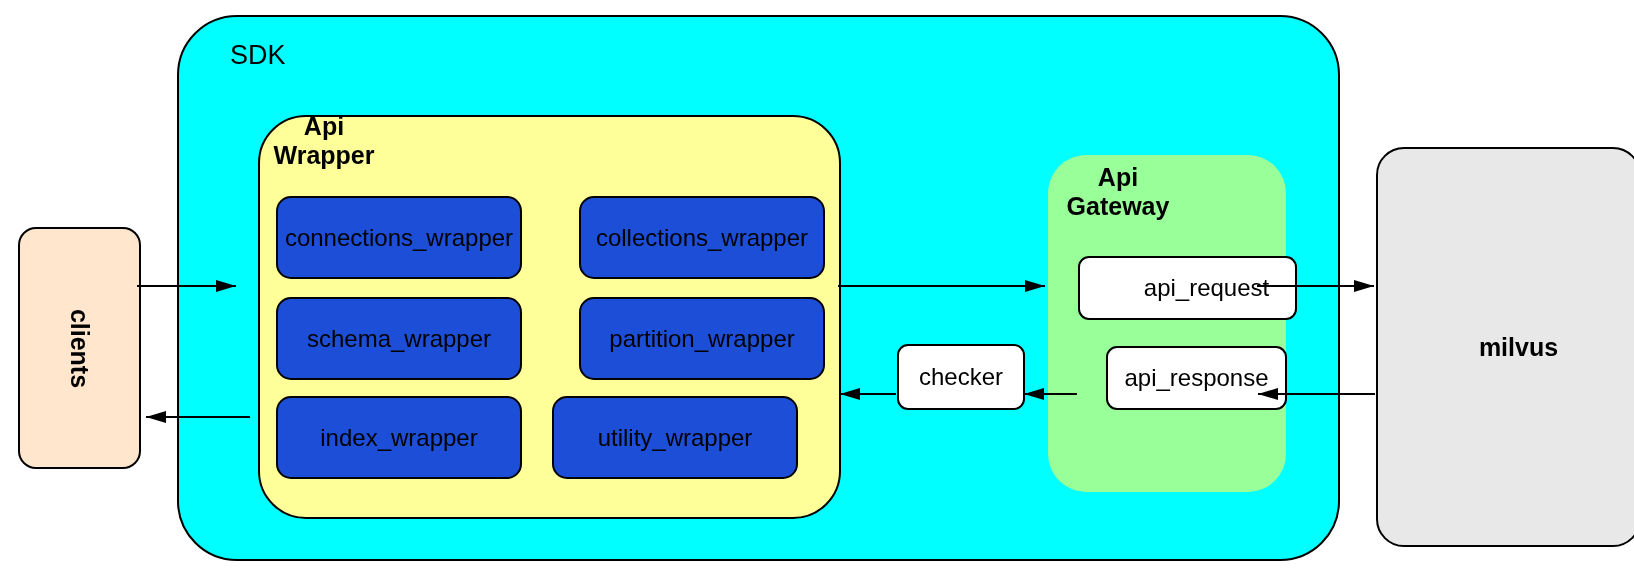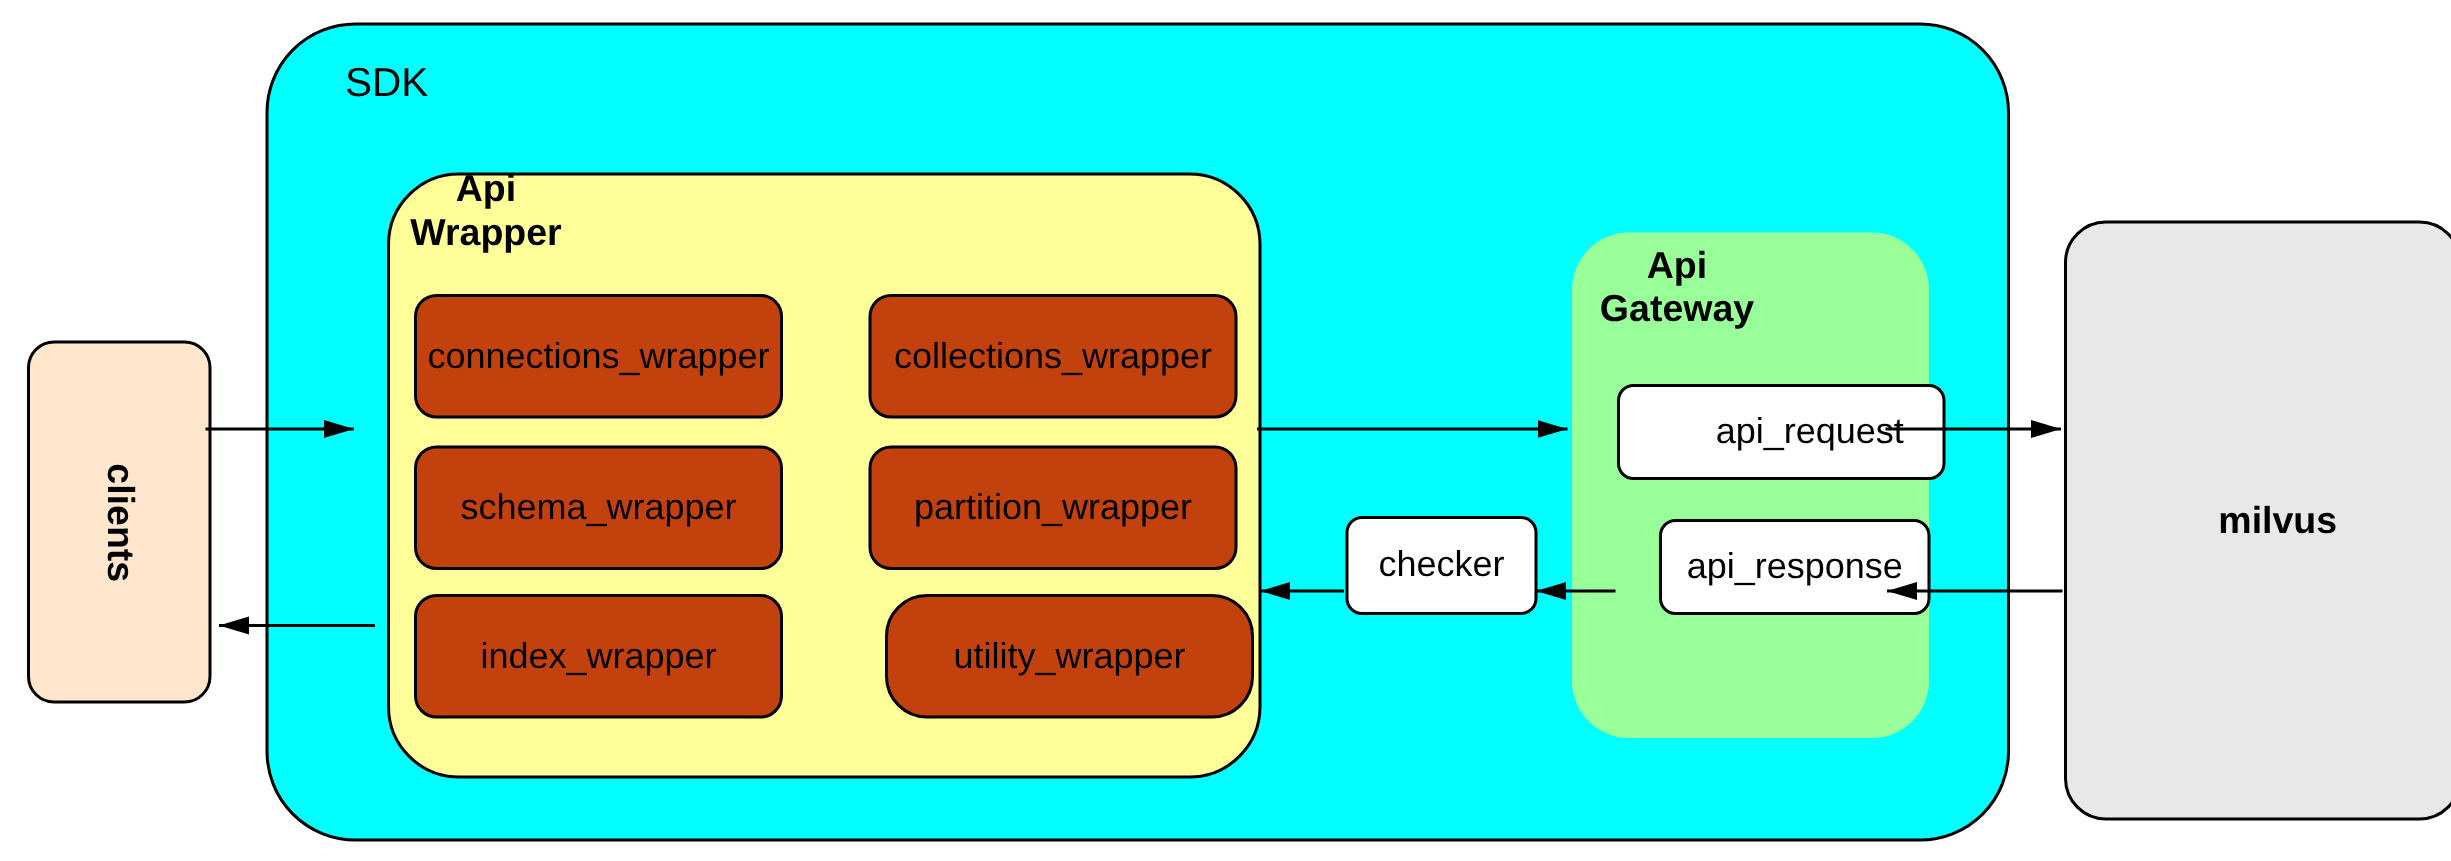--- a/index.html
+++ b/index.html
@@ -72,33 +72,33 @@
     border: 2px solid #000;
     border-radius: 28px;
     display: flex; align-items: center; justify-content: center;
     font-weight: bold; font-size: 25px; padding-left: 20px;
   }
 
   
   .wbox {
     position: absolute;
     width: 242px; height: 79px;
-    background: #c2410c;
+    background: #1d4ed8;
     border: 2px solid #000;
     border-radius: 15px;
     display: flex; align-items: center; justify-content: center;
     font-size: 24px;
     white-space: nowrap;
   }
   #wb-connections { left: 276px; top: 196px; }
   #wb-collections { left: 579px; top: 196px; }
   #wb-schema      { left: 276px; top: 297px; }
   #wb-partition   { left: 579px; top: 297px; }
   #wb-index       { left: 276px; top: 396px; }
-  #wb-utility     { left: 590px; top: 396px; border-radius: 28px; }
+  #wb-utility     { left: 552px; top: 396px; }
 
   .sbox {
     position: absolute;
     background: #FFFFFF;
     border: 2px solid #000;
     border-radius: 11px;
     display: flex; align-items: center; justify-content: center;
     font-size: 24px;
     white-space: nowrap;
   }

